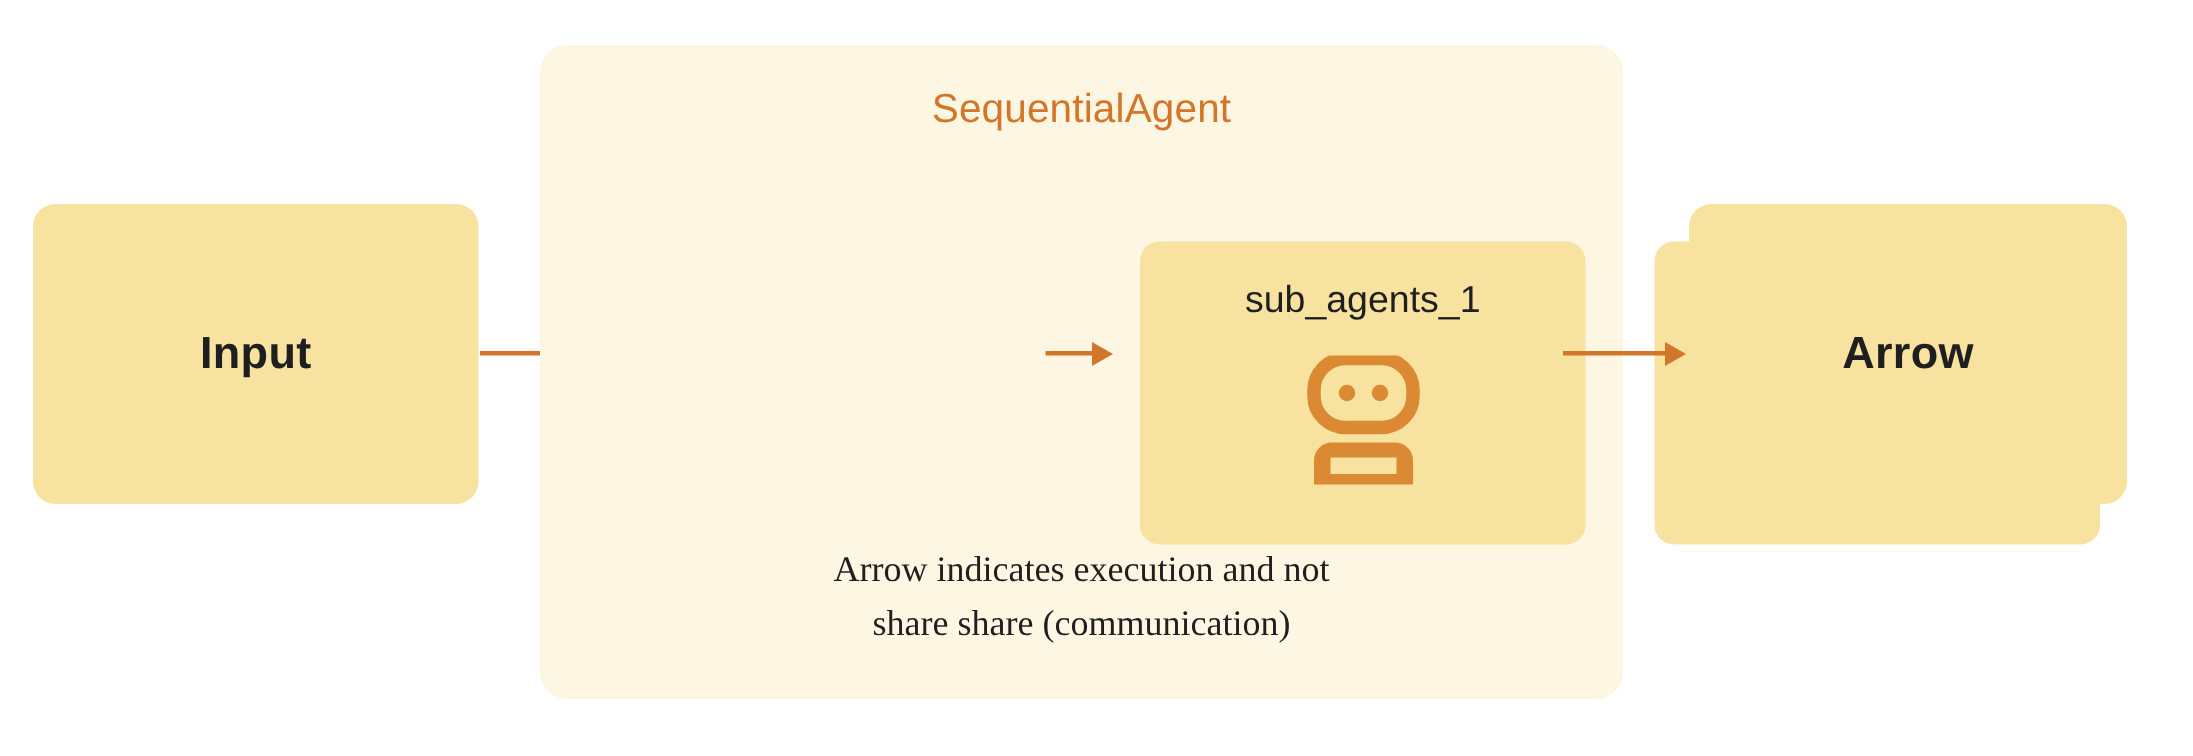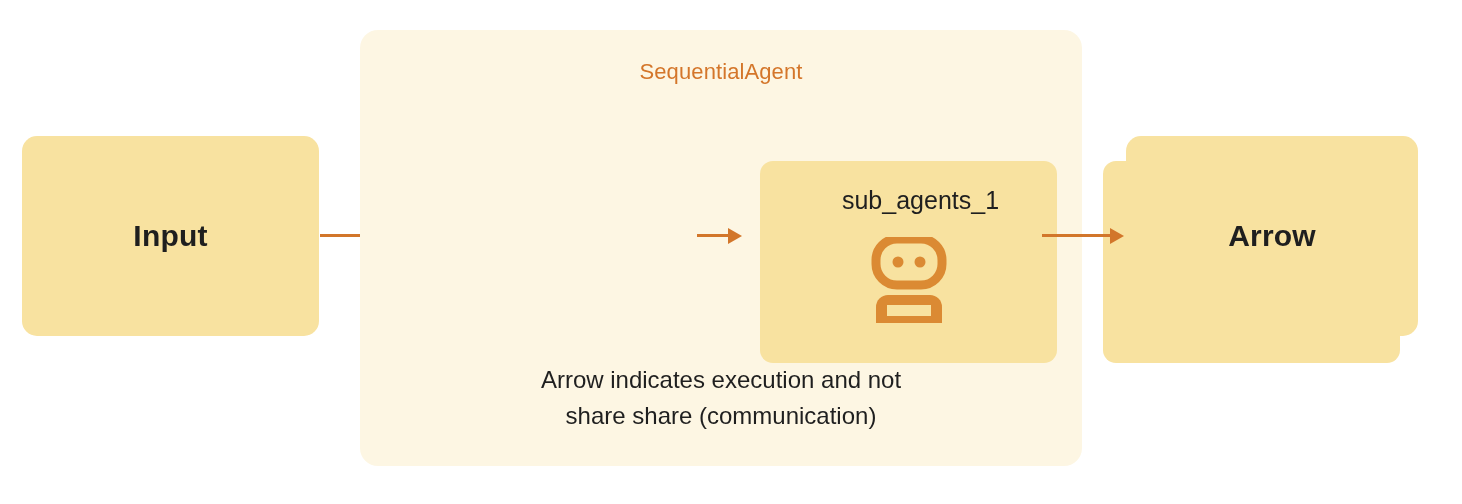--- a/index.html
+++ b/index.html
@@ -31,21 +31,21 @@
     background: #FDF6E3;
     border-radius: 18px;
   }
 
   .seq-title {
     position: absolute;
     left: 0;
     top: 26px;
     width: 100%;
     text-align: center;
-    font-size: 22px;
+    font-size: 27px;
     line-height: 32px;
     color: #D4762A;
     letter-spacing: 0.1px;
     white-space: nowrap;
   }
 
   
   .io-box {
     position: absolute;
     background: #F8E2A0;
@@ -79,21 +79,20 @@
   .agent-label {
     position: absolute;
     left: 0;
     top: 24px;
     width: 100%;
     text-align: center;
     font-size: 25px;
     line-height: 30px;
     color: #1F1F1F;
     white-space: nowrap;
-    padding-left: 12px;
   }
 
   .agent-icon {
     position: absolute;
     left: 50%;
     top: 76px;
     transform: translateX(-50%);
     width: 78px;
     height: 88px;
   }
@@ -102,21 +101,21 @@
   .seq-caption {
     position: absolute;
     left: 0;
     top: 332px;
     width: 100%;
     text-align: center;
     font-size: 24px;
     line-height: 36px;
     color: #1F1F1F;
   }
-  .seq-caption .cap-line { display: block; white-space: nowrap; }
+  .seq-caption .cap-line { display: block; white-space: nowrap; font-family: Liberation Serif, serif; }
 
   
   .arrow {
     position: absolute;
     height: 24px;
     top: 224px;
   }
   .arrow .shaft {
     position: absolute;
     left: 0;

